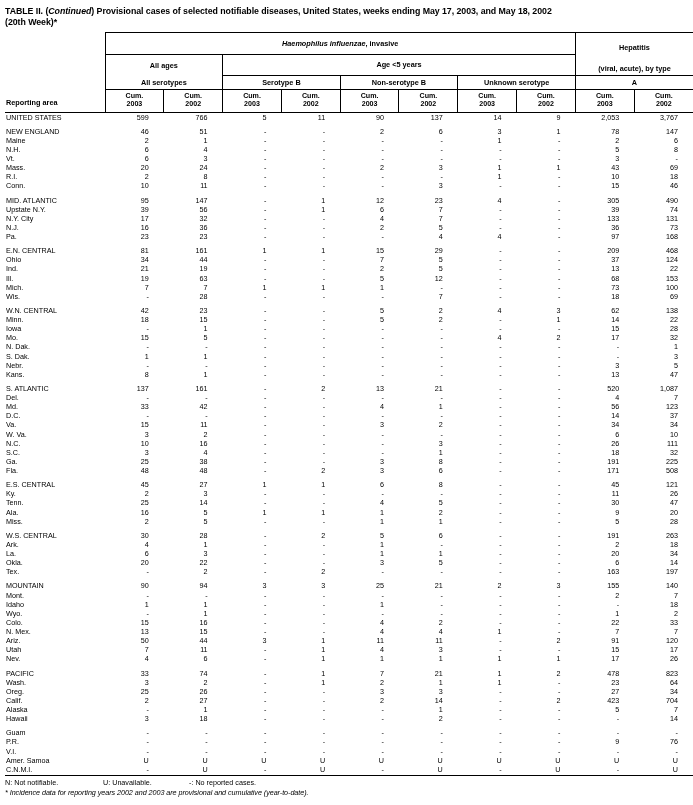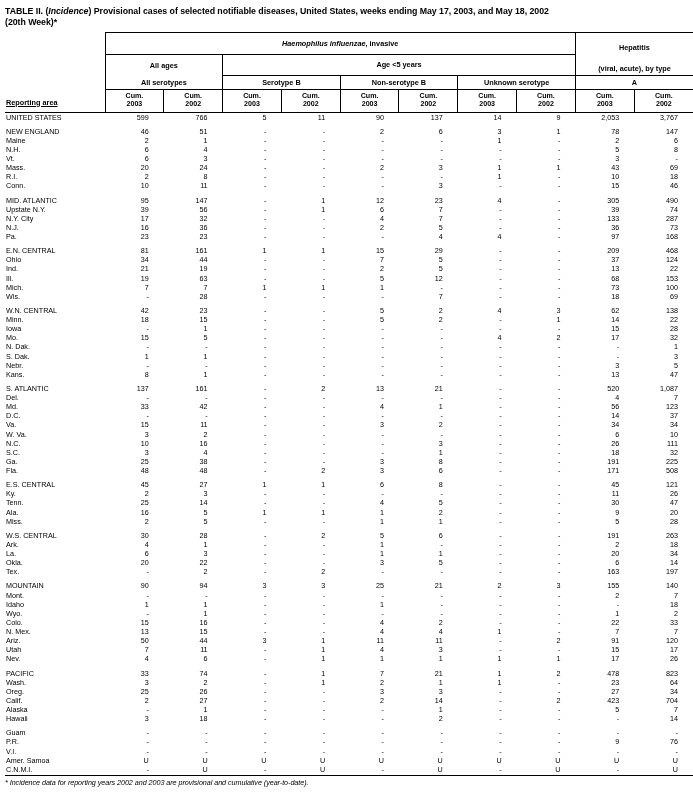--- a/index.html
+++ b/index.html
@@ -18,21 +18,21 @@
     border-collapse:collapse;table-layout:fixed;width:688px;margin-top:5px;
   }
   col.c-area{width:100px;}
   col.c-num{width:58.8px;}
   th,td{padding:0;margin:0;}
   thead th{
     font-size:7.3px;font-weight:bold;text-align:center;
     line-height:13px;white-space:nowrap;overflow:visible;
   }
   th.reporting{
-    text-align:left;vertical-align:bottom;padding-bottom:3px;padding-left:1px;text-decoration:underline;
+    text-align:left;vertical-align:bottom;padding-bottom:3px;padding-left:1px;
   }
   th.hep div{line-height:13px;margin-top:8px;}
   th.cum{line-height:8.2px;padding:2px 0 3px 0;font-size:7.1px;}
   .bT{border-top:1px solid #000;}
   .bL{border-left:1px solid #000;}
   .bB{border-bottom:1px solid #000;}
   .hi i{text-align:center;}
   tbody td{
     font-size:7.2px;line-height:9.12px;white-space:nowrap;
     font-weight:normal;
@@ -45,21 +45,21 @@
   .legend span{display:inline-block;}
   .legend .l1{width:98px;}
   .legend .l2{width:86px;}
   .note{letter-spacing:-0.05px;font-style:italic;}
 </style>
 </head>
 <body>
 
 <div class="page">
 
-  <div class="title"><span>TABLE II. (</span><span class="cont">Incidence</span><span>) Provisional cases of selected notifiable diseases, United States, weeks ending May 17, 2003, and May 18, 2002</span><br>
+  <div class="title"><span>TABLE II. (</span><span class="cont">Continued</span><span>) Provisional cases of selected notifiable diseases, United States, weeks ending May 17, 2003, and May 18, 2002</span><br>
     <span>(20th Week)*</span>
   </div>
 
   <table>
     <colgroup>
       <col class="c-area">
       <col class="c-num">
         <col class="c-num">
         <col class="c-num">
         <col class="c-num">
@@ -268,21 +268,21 @@
           <td class="area">N.Y. City</td>
           <td class="num">17</td>
           <td class="num">32</td>
           <td class="num">-</td>
           <td class="num">-</td>
           <td class="num">4</td>
           <td class="num">7</td>
           <td class="num">-</td>
           <td class="num">-</td>
           <td class="num">133</td>
-          <td class="num">287</td>
+          <td class="num">131</td>
         </tr>
         <tr class="state">
           <td class="area">N.J.</td>
           <td class="num">16</td>
           <td class="num">36</td>
           <td class="num">-</td>
           <td class="num">-</td>
           <td class="num">2</td>
           <td class="num">5</td>
           <td class="num">-</td>
@@ -1002,16 +1002,19 @@
           <td class="num">U</td>
           <td class="num">-</td>
           <td class="num">U</td>
           <td class="num">-</td>
           <td class="num">U</td>
         </tr>
       </tbody>
   </table>
 
   <div class="footnotes">
+    <div class="legend">
+      <span class="l1">N: Not notifiable.</span><span class="l2">U: Unavailable.</span><span>-: No reported cases.</span>
+    </div>
     <div class="note">* Incidence data for reporting years 2002 and 2003 are provisional and cumulative (year-to-date).</div>
   </div>
 
 </div>
 
 </body></html>

